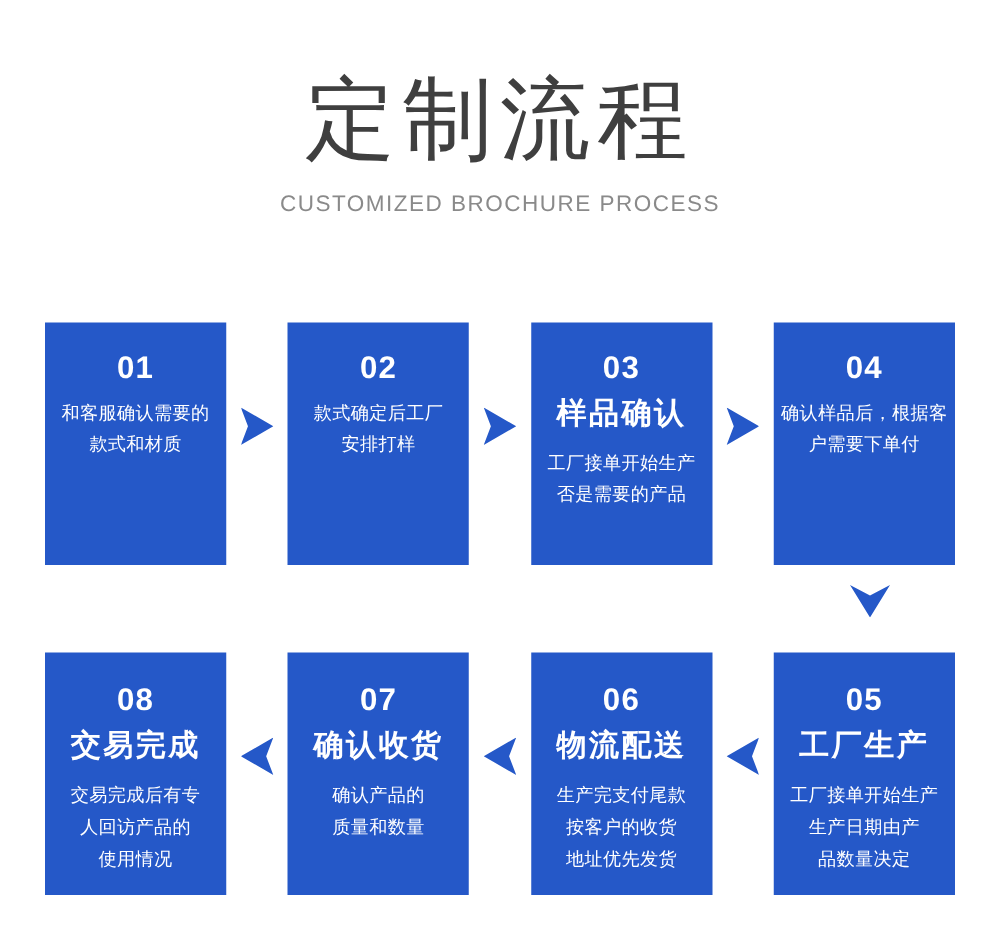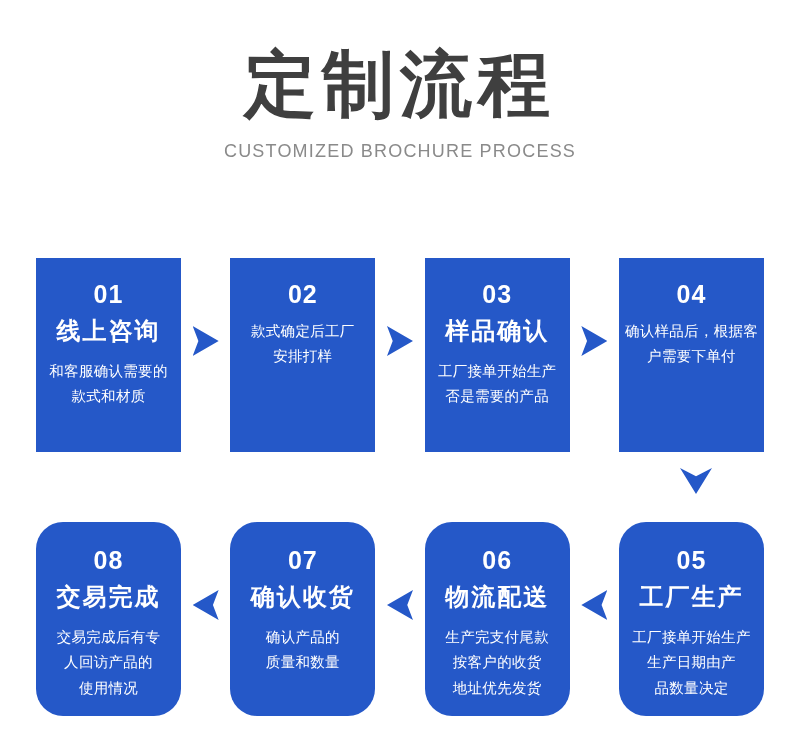--- a/index.html
+++ b/index.html
@@ -15,25 +15,25 @@
     position: relative;
   }
 
   
   .header {
     text-align: center;
     padding-top: 44px;
   }
   .main-title {
     font-size: 72px;
-    font-weight: bold;
+    font-weight: normal;
     color: #3f3f3f;
     letter-spacing: 6px;
     line-height: 1.12;
-    margin: 0;
+    margin: 12px;
   }
   .sub-title {
     font-size: 18px;
     color: #8a8a8a;
     letter-spacing: 1.2px;
     margin: 16px 0 0 0;
     font-weight: 400;
   }
 
   
@@ -62,21 +62,20 @@
     color: #ffffff;
     box-sizing: border-box;
     padding: 24px 6px 10px 6px;
     text-align: center;
     display: flex;
     flex-direction: column;
     align-items: center;
   }
   .row-2 .step-box {
     padding-top: 26px;
-    border-radius: 27px;
   }
 
   .step-num {
     font-size: 25px;
     font-weight: bold;
     letter-spacing: 1px;
     line-height: 1;
     margin-bottom: 12px;
   }
   .step-name {
@@ -134,21 +133,20 @@
   <h1 class="main-title">定制流程</h1>
   <p class="sub-title">CUSTOMIZED BROCHURE PROCESS</p>
 </div>
 
 <div class="flow">
 
   <div class="row row-1">
 
     <div class="step-box">
       <div class="step-num">01</div>
-      <div class="step-name">线上咨询</div>
       <div class="step-desc">
         <div>和客服确认需要的</div>
         <div>款式和材质</div>
       </div>
     </div>
 
     <div class="arrow-gap">
       <div class="arrow-right"></div>
     </div>
 

